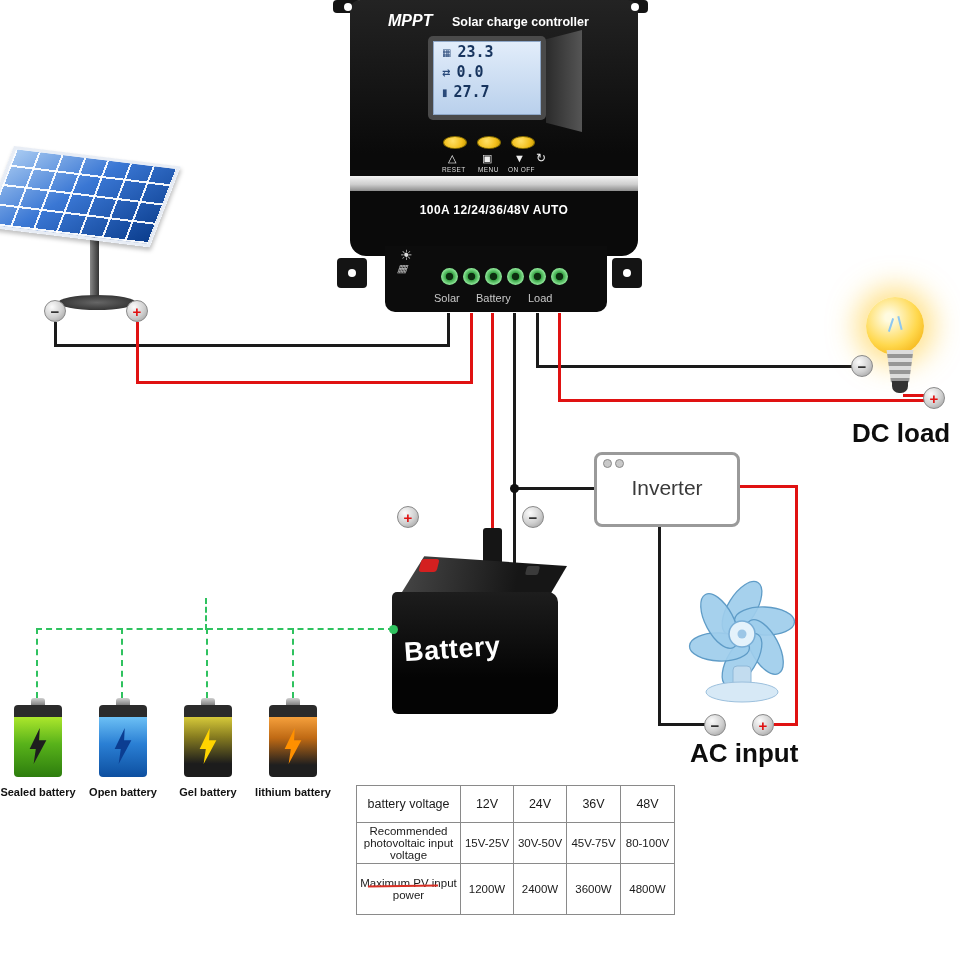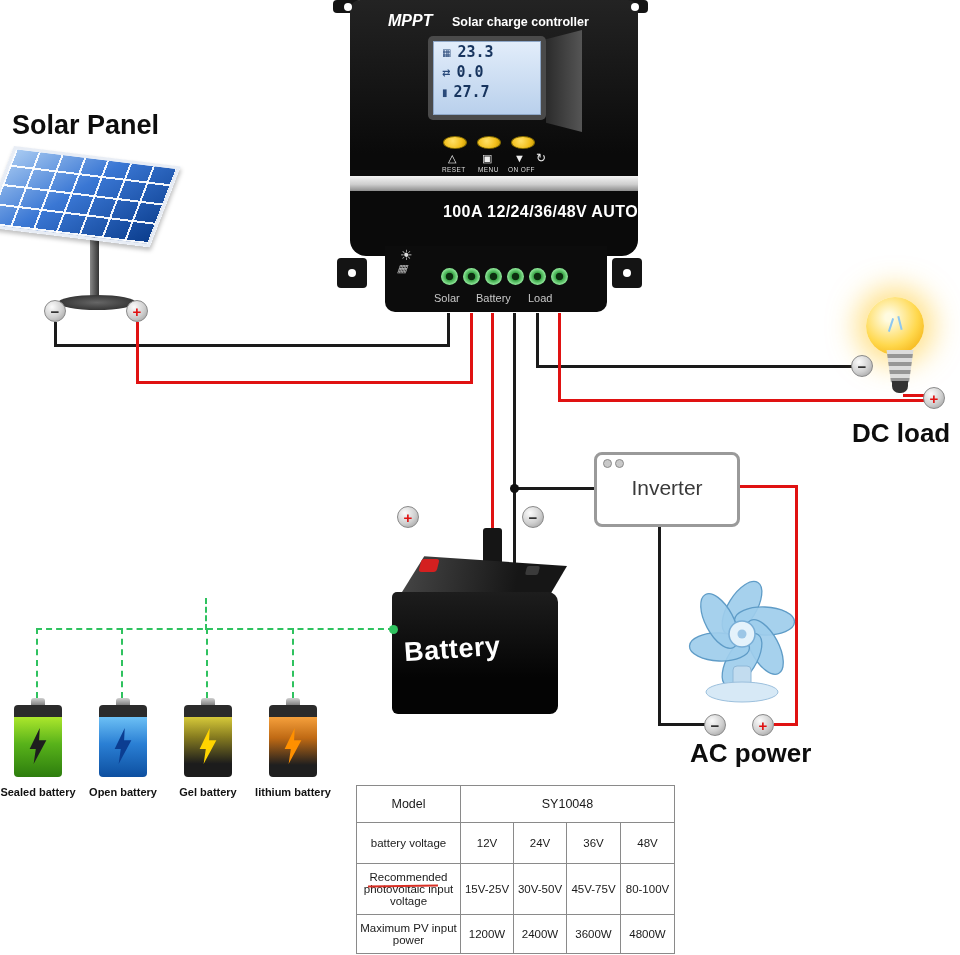--- a/index.html
+++ b/index.html
@@ -37,22 +37,22 @@
   .lcd-ic{font-size:10px;color:#2a4a7a;font-family:"DejaVu Sans",sans-serif;}
   .flap{position:absolute;left:546px;top:30px;width:36px;height:102px;z-index:3;
         background:linear-gradient(90deg,#2b2b2b,#555);
         clip-path:polygon(0 9%,100% 0,100% 100%,0 91%);}
   .ybtn{position:absolute;width:24px;height:13px;border-radius:50%;z-index:4;
         background:radial-gradient(circle at 40% 35%,#ffe066,#f2bf1d 60%,#c79a00);border:1px solid #8a7000;box-sizing:border-box;}
   .keyic{position:absolute;color:#eee;font-size:11px;z-index:4;line-height:1;}
   .keylab{position:absolute;color:#ddd;font-size:6.5px;letter-spacing:.4px;z-index:4;}
   .stripe{position:absolute;left:350px;top:176px;width:288px;height:15px;z-index:3;
           background:linear-gradient(180deg,#f4f4f4,#cfcfcf 55%,#8d8d8d);}
-  .rating{position:absolute;left:350px;top:203px;width:288px;text-align:right;color:#fff;
-          font-weight:bold;font-size:16px;letter-spacing:.4px;z-index:3;}
+  .rating{position:absolute;left:350px;top:203px;width:288px;text-align:center;color:#fff;
+          font-weight:bold;font-size:12px;letter-spacing:.4px;z-index:3;}
   .term{position:absolute;width:17px;height:17px;border-radius:50%;z-index:4;
         background:radial-gradient(circle,#0d2d10 28%,#3ba648 34%,#8ae394 66%,#2c8f3a 100%);}
   .termlab{position:absolute;color:#c9c9c9;font-size:11px;z-index:4;}
   
   .panel{position:absolute;left:14px;top:146px;width:168px;height:84px;z-index:2;
          transform:rotate(7deg) skewX(-14deg);transform-origin:left top;
          border:3px solid #e8edf5;box-sizing:border-box;box-shadow:2px 3px 4px rgba(0,0,0,.25);
          background-image:
            repeating-linear-gradient(90deg,rgba(255,255,255,.95) 0 2px,transparent 2px 23px),
            repeating-linear-gradient(0deg,rgba(255,255,255,.95) 0 2px,transparent 2px 20px),
@@ -144,21 +144,20 @@
   <div class="wire red" style="left:903px;top:394px;width:26px;height:3px;"></div>
 
   <div class="wire" style="left:658px;top:525px;width:3px;height:201px;"></div>
   <div class="wire" style="left:658px;top:723px;width:48px;height:3px;"></div>
   <div class="wire red" style="left:740px;top:485px;width:58px;height:3px;"></div>
   <div class="wire red" style="left:795px;top:485px;width:3px;height:241px;"></div>
   <div class="wire red" style="left:774px;top:723px;width:24px;height:3px;"></div>
 
   <div class="fuse"></div>
 
-  <div class="big-label" style="left:12px;top:110px;font-size:27px;">Solar Panel</div>
   <div class="panel"></div>
   <div class="pole"></div>
   <div class="pbase"></div>
   <div class="node" style="left:44px;top:300px;">−</div>
   <div class="node plus" style="left:126px;top:300px;">+</div>
 
   <div class="ear" style="left:333px;top:0;width:28px;height:13px;"></div>
   <div class="hole" style="left:344px;top:3px;"></div>
   <div class="ear" style="left:620px;top:0;width:28px;height:13px;"></div>
   <div class="hole" style="left:631px;top:3px;"></div>
@@ -249,21 +248,21 @@
       <ellipse rx="14" ry="30" transform="rotate(240) translate(0,-26) rotate(32)" fill="#9ecdec" fill-opacity="0.92" stroke="#5f9cc7" stroke-width="1.3"></ellipse>
       <ellipse rx="14" ry="30" transform="rotate(300) translate(0,-26) rotate(32)" fill="#9ecdec" fill-opacity="0.92" stroke="#5f9cc7" stroke-width="1.3"></ellipse>
       <circle r="13" fill="#e4f2fb" stroke="#79aed6" stroke-width="1.5"></circle>
       <circle r="4.5" fill="#9cc6e6"></circle>
     </g>
     <rect x="61" y="92" width="18" height="22" rx="4" fill="#c2dcef" stroke="#8fb8d8"></rect>
     <ellipse cx="70" cy="118" rx="36" ry="10" fill="#d7e9f6" stroke="#9cc0dd"></ellipse>
   </svg>
   <div class="node" style="left:704px;top:714px;">−</div>
   <div class="node plus" style="left:752px;top:714px;">+</div>
-  <div class="big-label" style="left:690px;top:738px;">AC power</div>
+  <div class="big-label" style="left:690px;top:738px;">AC input</div>
 
   <div class="dashv" style="left:205px;top:598px;height:32px;"></div>
   <div class="dashh" style="left:36px;top:628px;width:358px;"></div>
   <div class="dashv" style="left:36px;top:628px;height:70px;"></div>
   <div class="dashv" style="left:121px;top:628px;height:70px;"></div>
   <div class="dashv" style="left:206px;top:628px;height:70px;"></div>
   <div class="dashv" style="left:292px;top:628px;height:70px;"></div>
   <div class="gdot" style="left:389px;top:625px;"></div>
 
   <div class="sbat" style="left:12px;top:698px;">
@@ -298,24 +297,20 @@
 
   <table class="spec">
     <colgroup>
         <col style="width:104px">
         <col style="width:53px">
         <col style="width:53px">
         <col style="width:54px">
         <col style="width:54px">
       </colgroup>
     <tbody>
-        <tr>
-      <td>Model</td>
-      <td colspan="4">SY10048</td>
-    </tr>
     <tr>
       <td>battery voltage</td>
       <td>12V</td>
       <td>24V</td>
       <td>36V</td>
       <td>48V</td>
     </tr>
     <tr>
       <td class="preline">Recommended
 photovoltaic input

